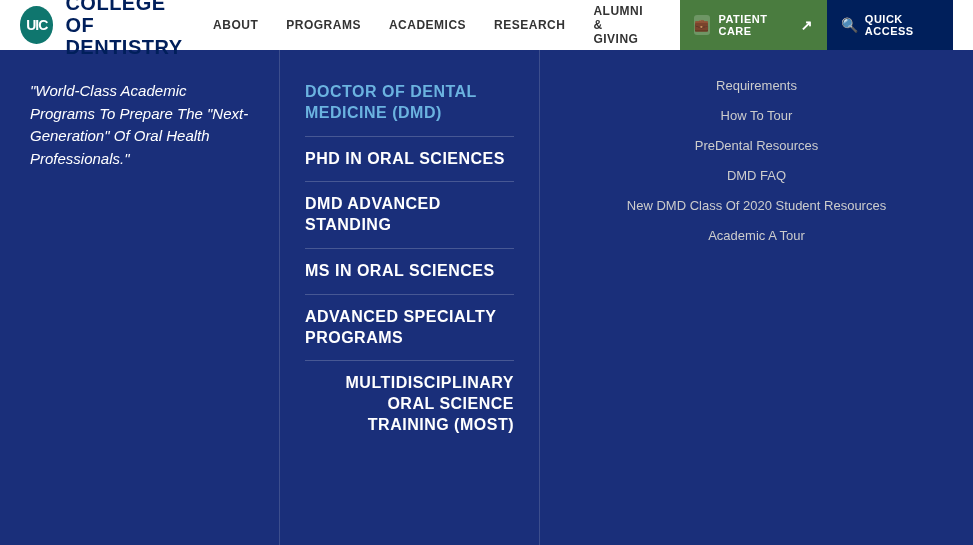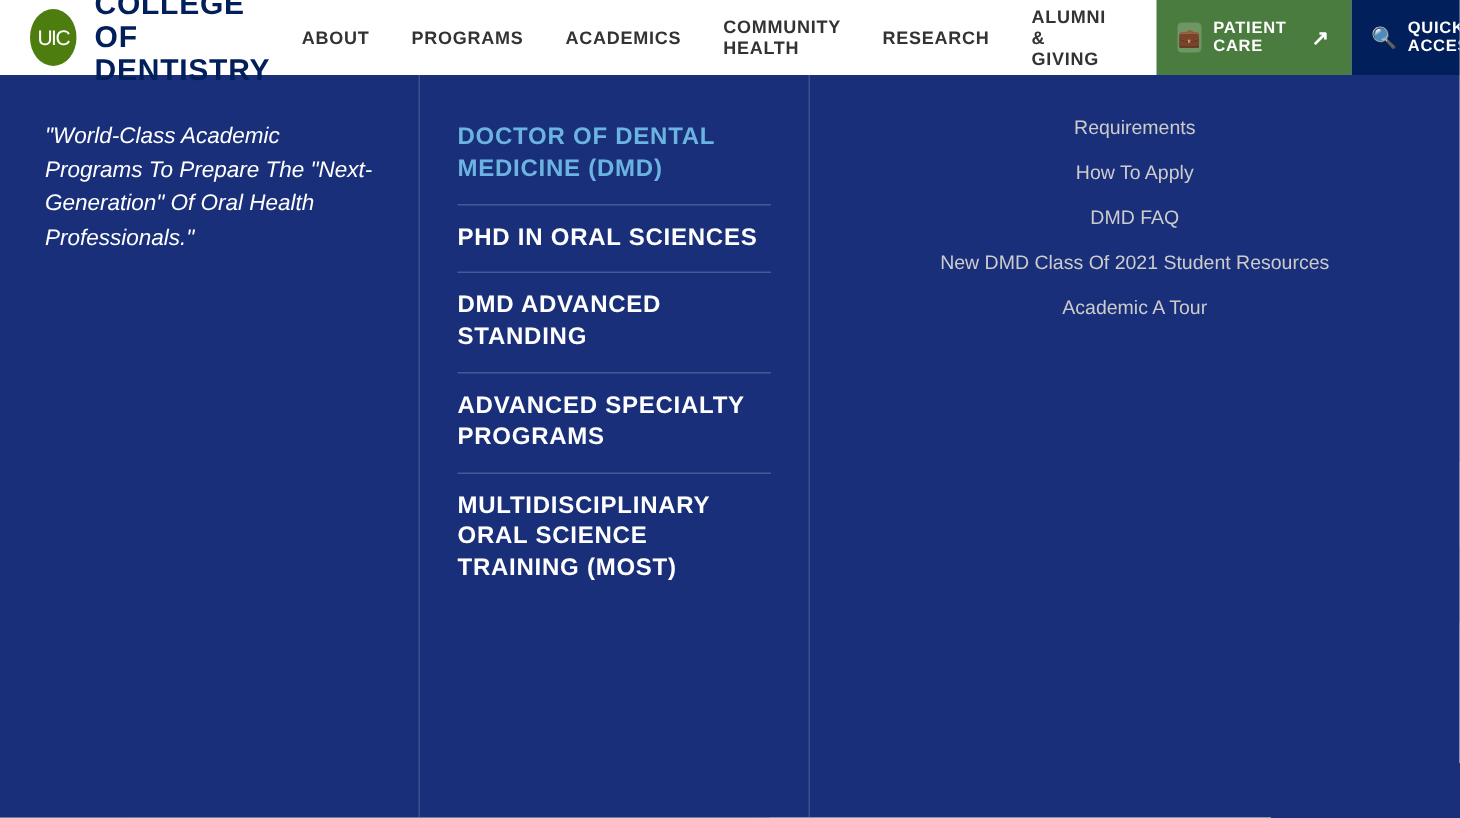--- a/index.html
+++ b/index.html
@@ -17,27 +17,27 @@
     }
     .logo-area {
       display: flex;
       align-items: center;
       gap: 12px;
     }
     .uic-circle {
       width: 38px;
       height: 38px;
       border-radius: 50%;
-      background: #4d7c0f;
+      background: #0f766e;
       display: flex;
       align-items: center;
       justify-content: center;
       color: #fff;
       font-size: 14px;
-      font-weight: normal;
+      font-weight: bold;
       letter-spacing: -1px;
     }
     .college-title {
       font-size: 20px;
       font-weight: 900;
       color: #001f5b;
       line-height: 1.1;
       text-transform: uppercase;
       letter-spacing: 0.5px;
     }
@@ -145,20 +145,21 @@
     }
     .programs-panel ul {
       list-style: none;
     }
     .programs-panel ul li {
       border-bottom: 1px solid rgba(255,255,255,0.2);
       padding: 12px 0;
     }
     .programs-panel ul li:last-child {
       border-bottom: none;
+      text-align: right;
     }
     .programs-panel ul li a {
       color: #fff;
       text-decoration: none;
       font-size: 16px;
       font-weight: 700;
       text-transform: uppercase;
       letter-spacing: 0.5px;
       line-height: 1.3;
       display: block;
@@ -280,21 +281,20 @@
     <div class="college-title">
       <span>COLLEGE</span><br>
       <span>OF DENTISTRY</span>
     </div>
   </div>
 
   <nav class="nav-main">
     <a>ABOUT</a>
     <a>PROGRAMS</a>
     <a>ACADEMICS</a>
-    <a>COMMUNITY HEALTH</a>
     <a>RESEARCH</a>
     <a>ALUMNI &amp; GIVING</a>
   </nav>
 
   <div class="top-bar-right">
     <div class="patient-care-btn">
       <div class="briefcase-icon">💼</div>
       <span>PATIENT CARE</span>
       <span class="arrow">↗</span>
     </div>
@@ -317,41 +317,47 @@
       <li>
         <a class="active">DOCTOR OF DENTAL MEDICINE (DMD)</a>
       </li>
       <li>
         <a>PHD IN ORAL SCIENCES</a>
       </li>
       <li>
         <a>DMD ADVANCED STANDING</a>
       </li>
       <li>
+        <a>MS IN ORAL SCIENCES</a>
+      </li>
+      <li>
         <a>ADVANCED SPECIALTY PROGRAMS</a>
       </li>
       <li>
         <a>MULTIDISCIPLINARY ORAL SCIENCE TRAINING (MOST)</a>
       </li>
     </ul>
   </div>
 
   <div class="sublinks-panel">
     <ul>
       <li>
         <a>Requirements</a>
       </li>
       <li>
-        <a>How To Apply</a>
+        <a>How To Tour</a>
+      </li>
+      <li>
+        <a>PreDental Resources</a>
       </li>
       <li>
         <a>DMD FAQ</a>
       </li>
       <li>
-        <a>New DMD Class Of 2021 Student Resources</a>
+        <a>New DMD Class Of 2020 Student Resources</a>
       </li>
       <li>
         <a>Academic A Tour</a>
       </li>
     </ul>
   </div>
 
 </div>
 
 <div class="bg-image-area">

